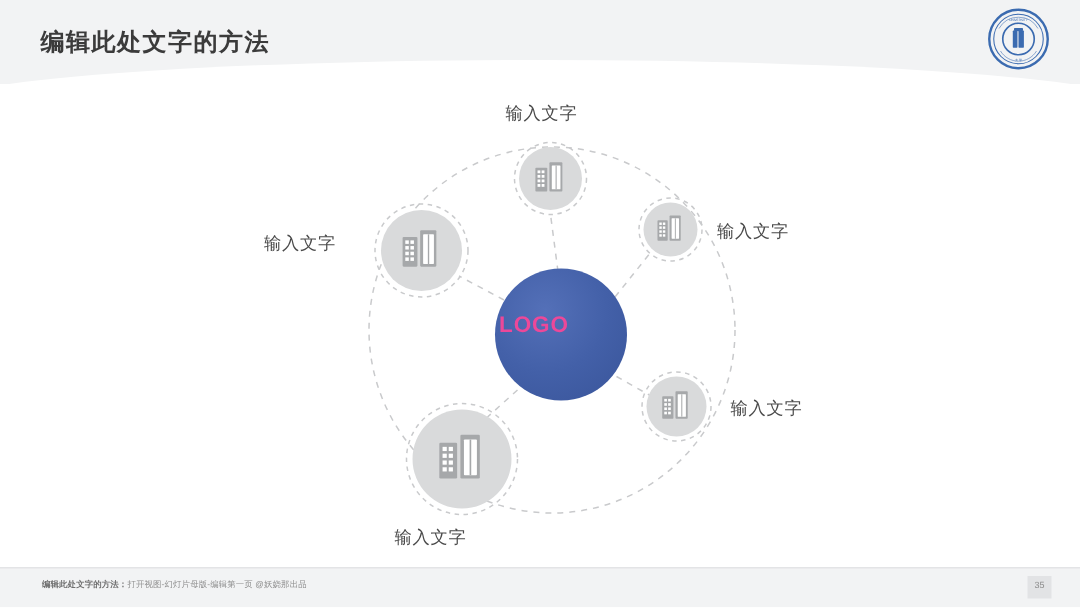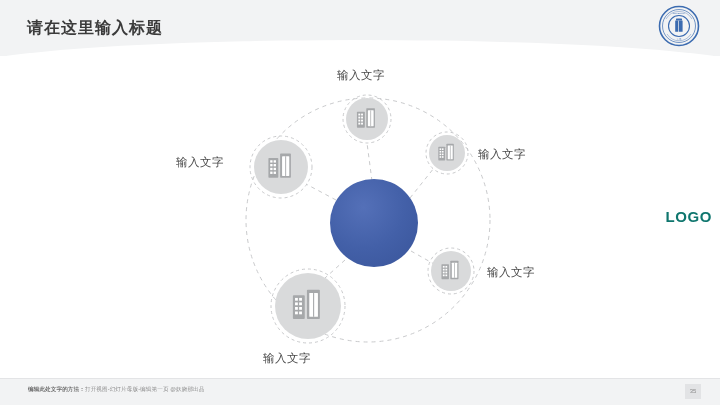--- a/index.html
+++ b/index.html
@@ -74,24 +74,24 @@
     white-space: nowrap;
     letter-spacing: 0.5px;
     text-align: right;
   }
 
   .logo-text {
     position: absolute;
     left: 0;
     width: 712px;
     top: 160px;
-    text-align: right;
+    text-align: center;
     font-size: 15px;
     font-weight: bold;
-    color: #0f766e;
+    color: #ec4899;
     letter-spacing: 0.6px;
     pointer-events: none;
   }
 
   
   .footer-band {
     position: absolute;
     left: 0;
     bottom: 0;
     width: 720px;
@@ -127,21 +127,21 @@
 </style>
 </head>
 <body>
 
 <div class="slide">
 
   <div class="header-band">
     <div class="header-curve2"></div>
   </div>
 
-  <div class="slide-title">请在这里输入标题</div>
+  <div class="slide-title">编辑此处文字的方法</div>
 
   <svg class="seal" viewBox="0 0 42 42">
     <circle cx="21" cy="21" r="19.5" fill="none" stroke="#3b6bb0" stroke-width="1.6"></circle>
     <circle cx="21" cy="21" r="16.5" fill="none" stroke="#3b6bb0" stroke-width="0.7"></circle>
     <circle cx="21" cy="21" r="10.5" fill="none" stroke="#3b6bb0" stroke-width="1.1"></circle>
     <g fill="#3b6bb0">
       <rect x="17.2" y="15.4" width="3.1" height="11.4" rx="0.4"></rect>
       <rect x="21.0" y="15.4" width="3.6" height="11.4" rx="0.4"></rect>
       <rect x="18.0" y="13.6" width="6.0" height="2.0" rx="0.5"></rect>
     </g>

